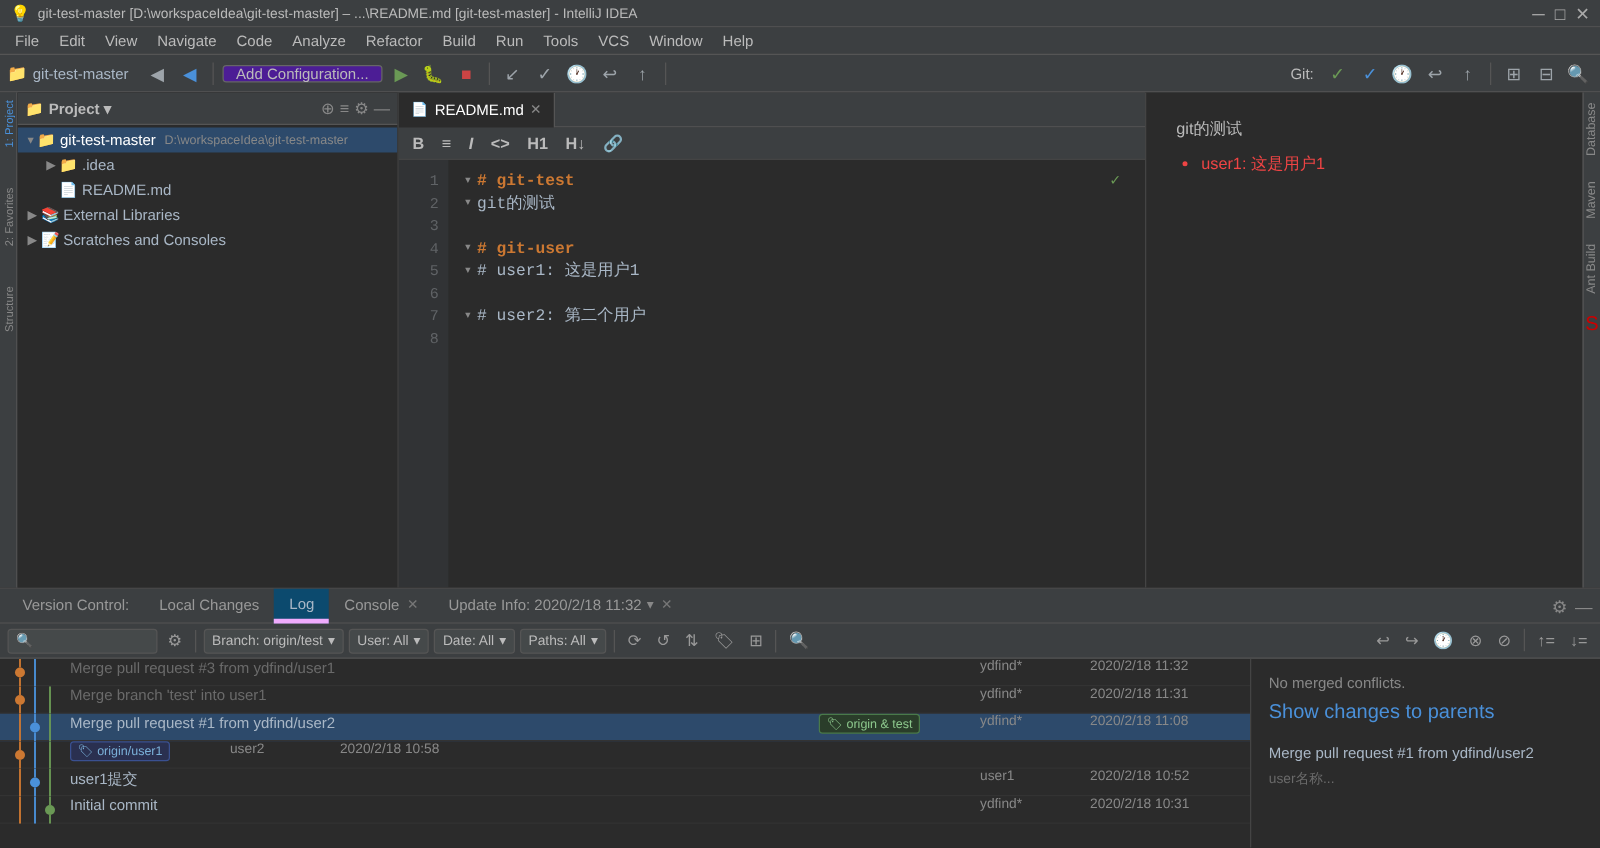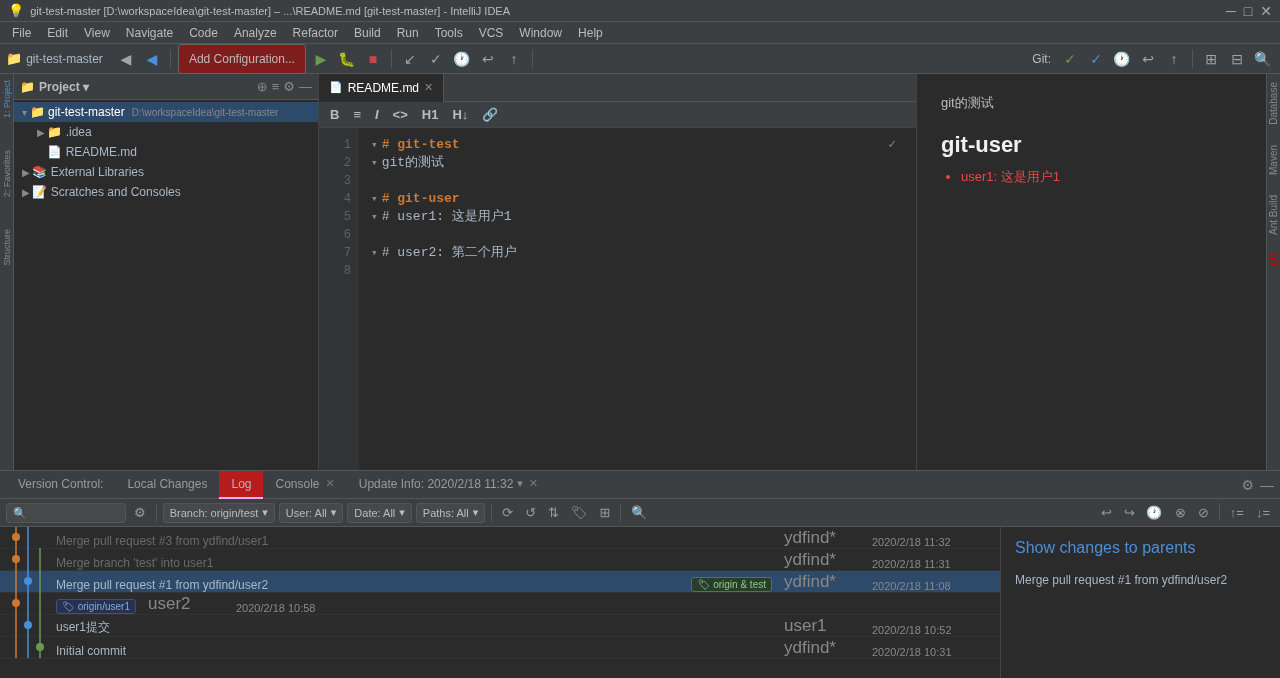--- a/index.html
+++ b/index.html
@@ -40,28 +40,28 @@
       display: flex;
       align-items: center;
       padding: 0 6px;
       border-bottom: 1px solid #555;
       gap: 4px;
     }
     #toolbar .project-label { display: flex; align-items: center; gap: 4px; margin-right: 8px; font-size: 12px; color: #a9b7c6; }
     #toolbar .toolbar-btn { width: 22px; height: 22px; display: flex; align-items: center; justify-content: center; cursor: pointer; color: #9da4aa; font-size: 14px; border-radius: 3px; }
     #toolbar .separator { width: 1px; height: 18px; background: #555; margin: 0 3px; }
     #toolbar .config-btn {
-      background: #7f1d1d;
+      background: #4c1d95;
       border: 1px solid #666;
       border-radius: 3px;
       padding: 2px 10px;
       color: #bbb;
       cursor: pointer;
       font-size: 12px;
-      height: 30px;
+      height: 14px;
       display: flex; align-items: center;
     }
     #toolbar .right-tools { margin-left: auto; display: flex; align-items: center; gap: 4px; }
     #toolbar .git-label { font-size: 12px; color: #bbb; margin-right: 4px; }
 
     
     #main-layout {
       display: flex;
       height: calc(678px - 74px - 30px); 
       position: relative;
@@ -238,21 +238,21 @@
     .bottom-tab {
       height: 28px;
       padding: 0 12px;
       display: flex;
       align-items: center;
       font-size: 12px;
       color: #999;
       cursor: pointer;
       border-bottom: 2px solid transparent;
     }
-    .bottom-tab.active { color: #a9b7c6; border-bottom: 2px solid #f0abfc; background: #b91c1c; }
+    .bottom-tab.active { color: #a9b7c6; border-bottom: 4px solid #f0abfc; background: #0c4a6e; }
     .bottom-tab .tab-close { margin-left: 6px; color: #777; font-size: 11px; }
     .bottom-tab-right { margin-left: auto; display: flex; align-items: center; gap: 6px; }
     .bottom-tab-right .bt-icon { cursor: pointer; color: #888; font-size: 14px; }
 
     
     #vc-toolbar {
       background: #3c3f41;
       height: 28px;
       display: flex;
       align-items: center;
@@ -292,33 +292,33 @@
       overflow: hidden;
     }
     #commit-list {
       flex: 1;
       overflow-y: auto;
       background: #2b2b2b;
     }
     .commit-row {
       height: 22px;
       display: flex;
-      align-items: flex-end;
+      align-items: flex-start;
       padding: 0 8px;
       font-size: 12px;
       color: #a9b7c6;
       border-bottom: 1px solid #333;
       cursor: pointer;
       gap: 8px;
     }
     .commit-row.selected { background: #2d4a6b; }
     .commit-graph { width: 40px; display: flex; align-items: center; justify-content: flex-start; position: relative; }
     .commit-message { flex: 1; overflow: hidden; white-space: nowrap; text-overflow: ellipsis; }
     .commit-message.dimmed { color: #6a6a6a; }
-    .commit-author { width: 80px; color: #888; font-size: 17px; }
+    .commit-author { width: 80px; color: #888; font-size: 11px; margin-left: 36px; }
     .commit-date { width: 120px; color: #888; font-size: 11px; }
 
     
     #commit-details {
       width: 280px;
       background: #2b2b2b;
       border-left: 1px solid #444;
       padding: 12px 14px;
       overflow-y: auto;
     }
@@ -552,21 +552,20 @@
           <span style="color:#888; font-size:11px; margin-right:4px;">▾</span>
           <span class="code-text"># user2: 第二个用户</span>
         </div>
         <div class="code-line"></div>
       </div>
     </div>
   </div>
 
   <div id="preview-panel">
     <p>git的测试</p>
-    <h2>git-user</h2>
     <ul>
       <li>user1: 这是用户1</li>
     </ul>
   </div>
 
   <div id="right-sidebar">
     <span class="vert-label">Database</span>
     <span class="vert-label" style="margin-top:10px;">Maven</span>
     <span class="vert-label" style="margin-top:10px;">Ant Build</span>
     <span style="color:#cc0000; font-size:16px; cursor:pointer; margin-top:10px;">S</span>
@@ -733,17 +732,19 @@
           </svg>
         </div>
         <span class="commit-message">Initial commit</span>
         <span class="commit-author">ydfind*</span>
         <span class="commit-date">2020/2/18 10:31</span>
       </div>
 
     </div>
 
     <div id="commit-details">
+      <p class="no-conflict">No merged conflicts.</p>
       <a class="show-changes">Show changes to parents</a>
       <p class="commit-msg-detail" style="margin-top:16px;">Merge pull request #1 from ydfind/user2</p>
+      <p style="color:#6a6a6a; font-size:11px; margin-top:6px;">user名称...</p>
     </div>
   </div>
 </div>
 
 </body></html>

